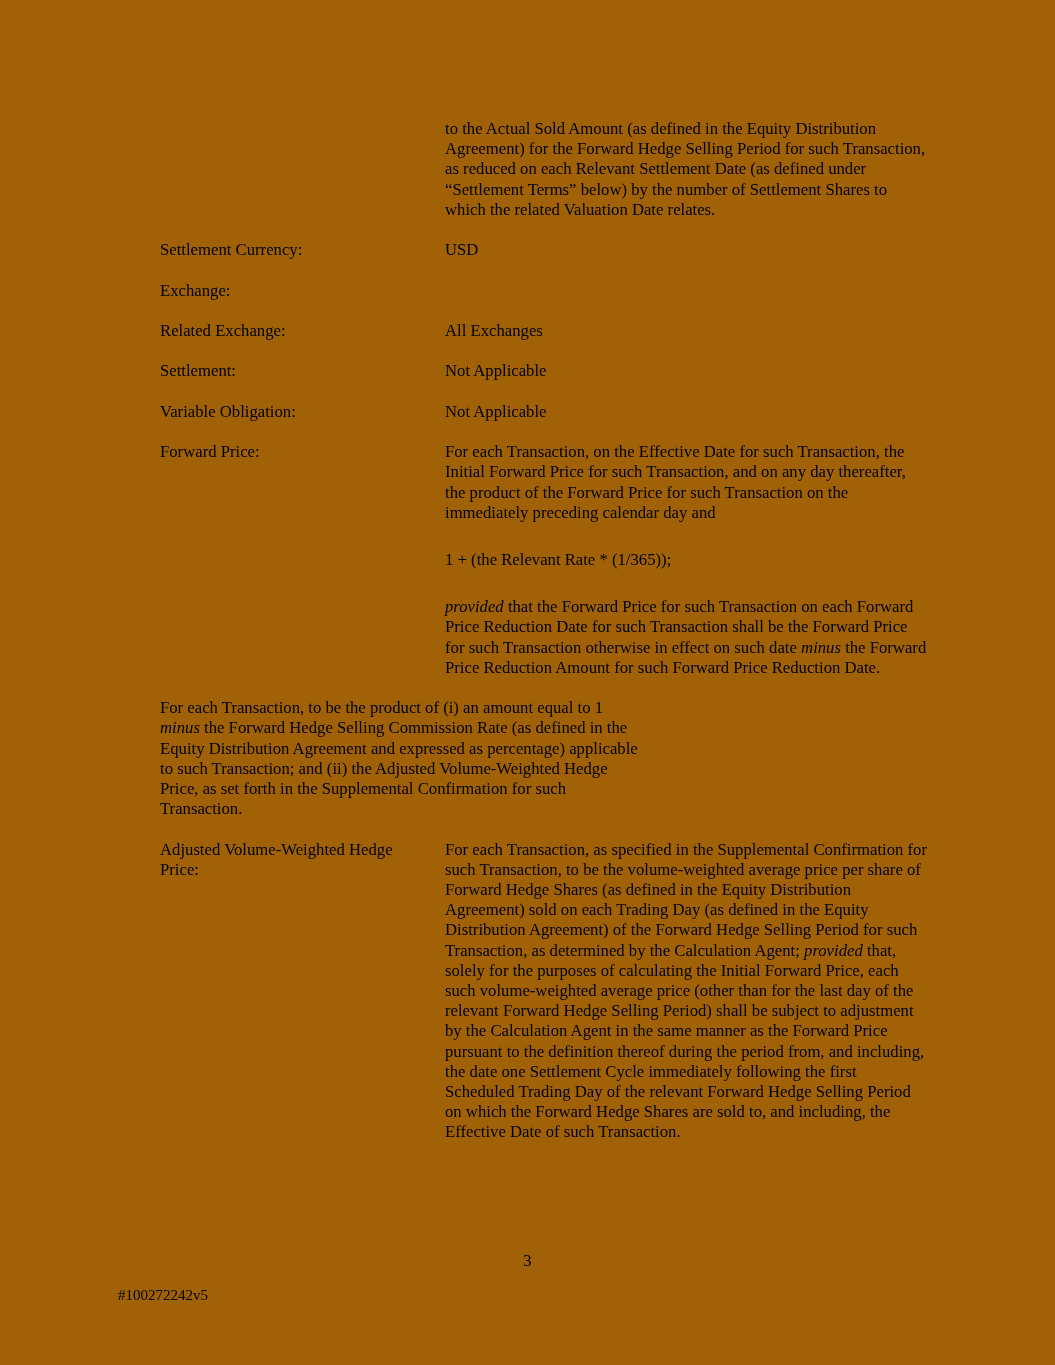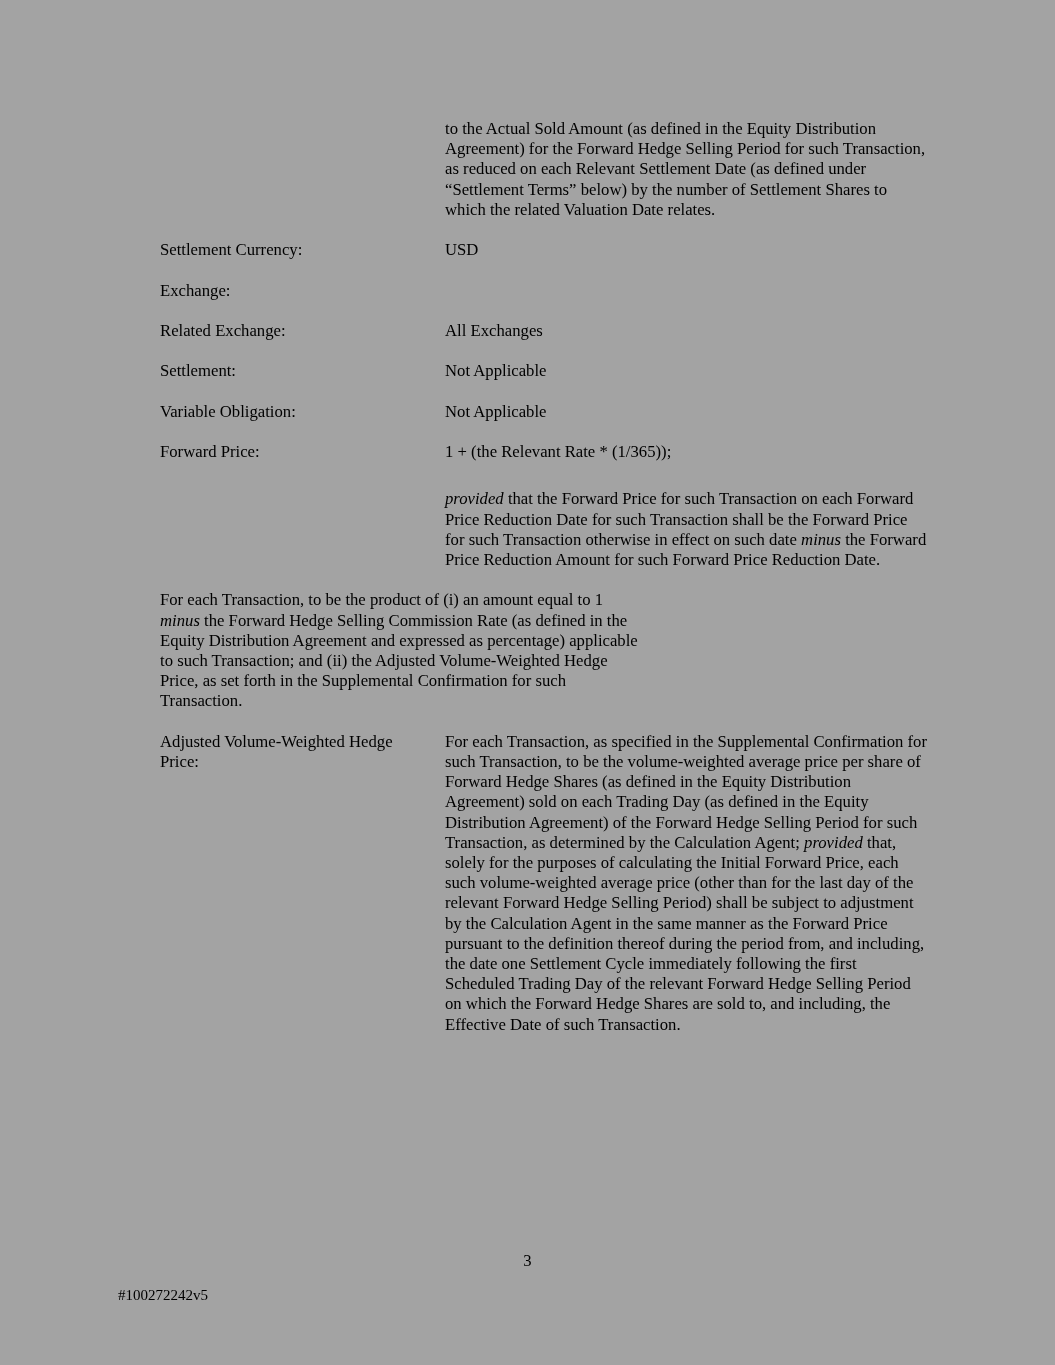--- a/index.html
+++ b/index.html
@@ -1,20 +1,20 @@
 <!DOCTYPE html>
 <html><head>
 <meta charset="utf-8">
 <style>
   html,body{margin:0;padding:0;background:#ffffff;}
   .page{
     position:relative;
     width:1055px;
     height:1365px;
-    background:#a3a3a3;
+    background:#a16207;
     font-family:"Liberation Serif","DejaVu Serif",serif;
     font-size:16.7px;
     line-height:20.2px;
     color:#000000;
     overflow:hidden;
   }
   .content{
     position:absolute;
     top:119px;
     left:160px;
@@ -80,20 +80,21 @@
       </div>
       <div class="row">
         <div class="label">Variable Obligation:</div>
         <div class="value">
           <p><span>Not Applicable</span></p>
         </div>
       </div>
       <div class="row">
         <div class="label">Forward Price:</div>
         <div class="value">
+          <p><span>For each Transaction, on the Effective Date for such Transaction, the Initial Forward Price for such Transaction, and on any day thereafter, the product of the Forward Price for such Transaction on the immediately preceding calendar day and</span></p>
           <p><span>1 + (the Relevant Rate * (1/365));</span></p>
           <p><span class="it">provided</span><span> that the Forward Price for such Transaction on each Forward Price Reduction Date for such Transaction shall be the Forward Price for such Transaction otherwise in effect on such date </span><span class="it">minus</span><span> the Forward Price Reduction Amount for such Forward Price Reduction Date.</span></p>
         </div>
       </div>
       <div class="row">
         <div class="value">
           <p><span>For each Transaction, to be the product of (i) an amount equal to 1 </span><span class="it">minus</span><span> the Forward Hedge Selling Commission Rate (as defined in the Equity Distribution Agreement and expressed as percentage) applicable to such Transaction; and (ii) the Adjusted Volume-Weighted Hedge Price, as set forth in the Supplemental Confirmation for such Transaction.</span></p>
         </div>
       </div>
       <div class="row">

